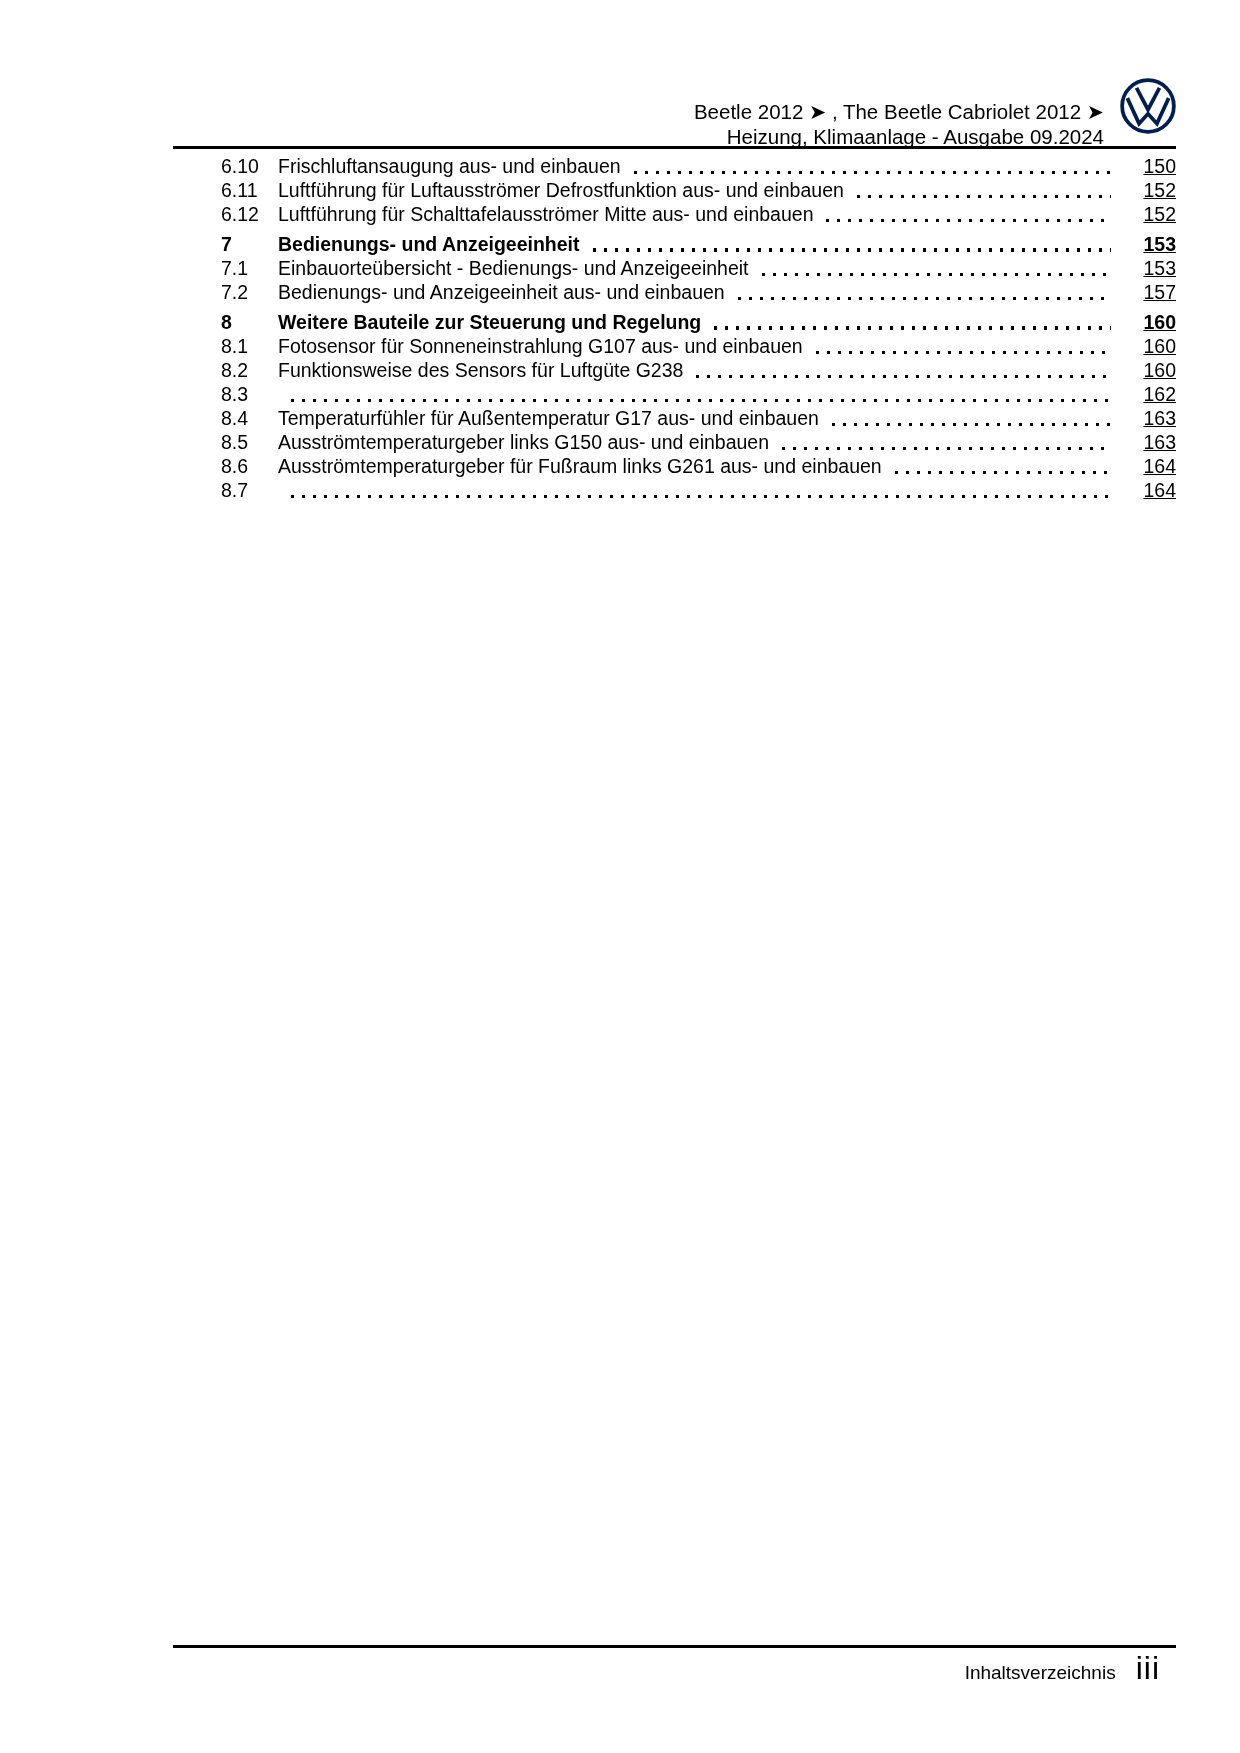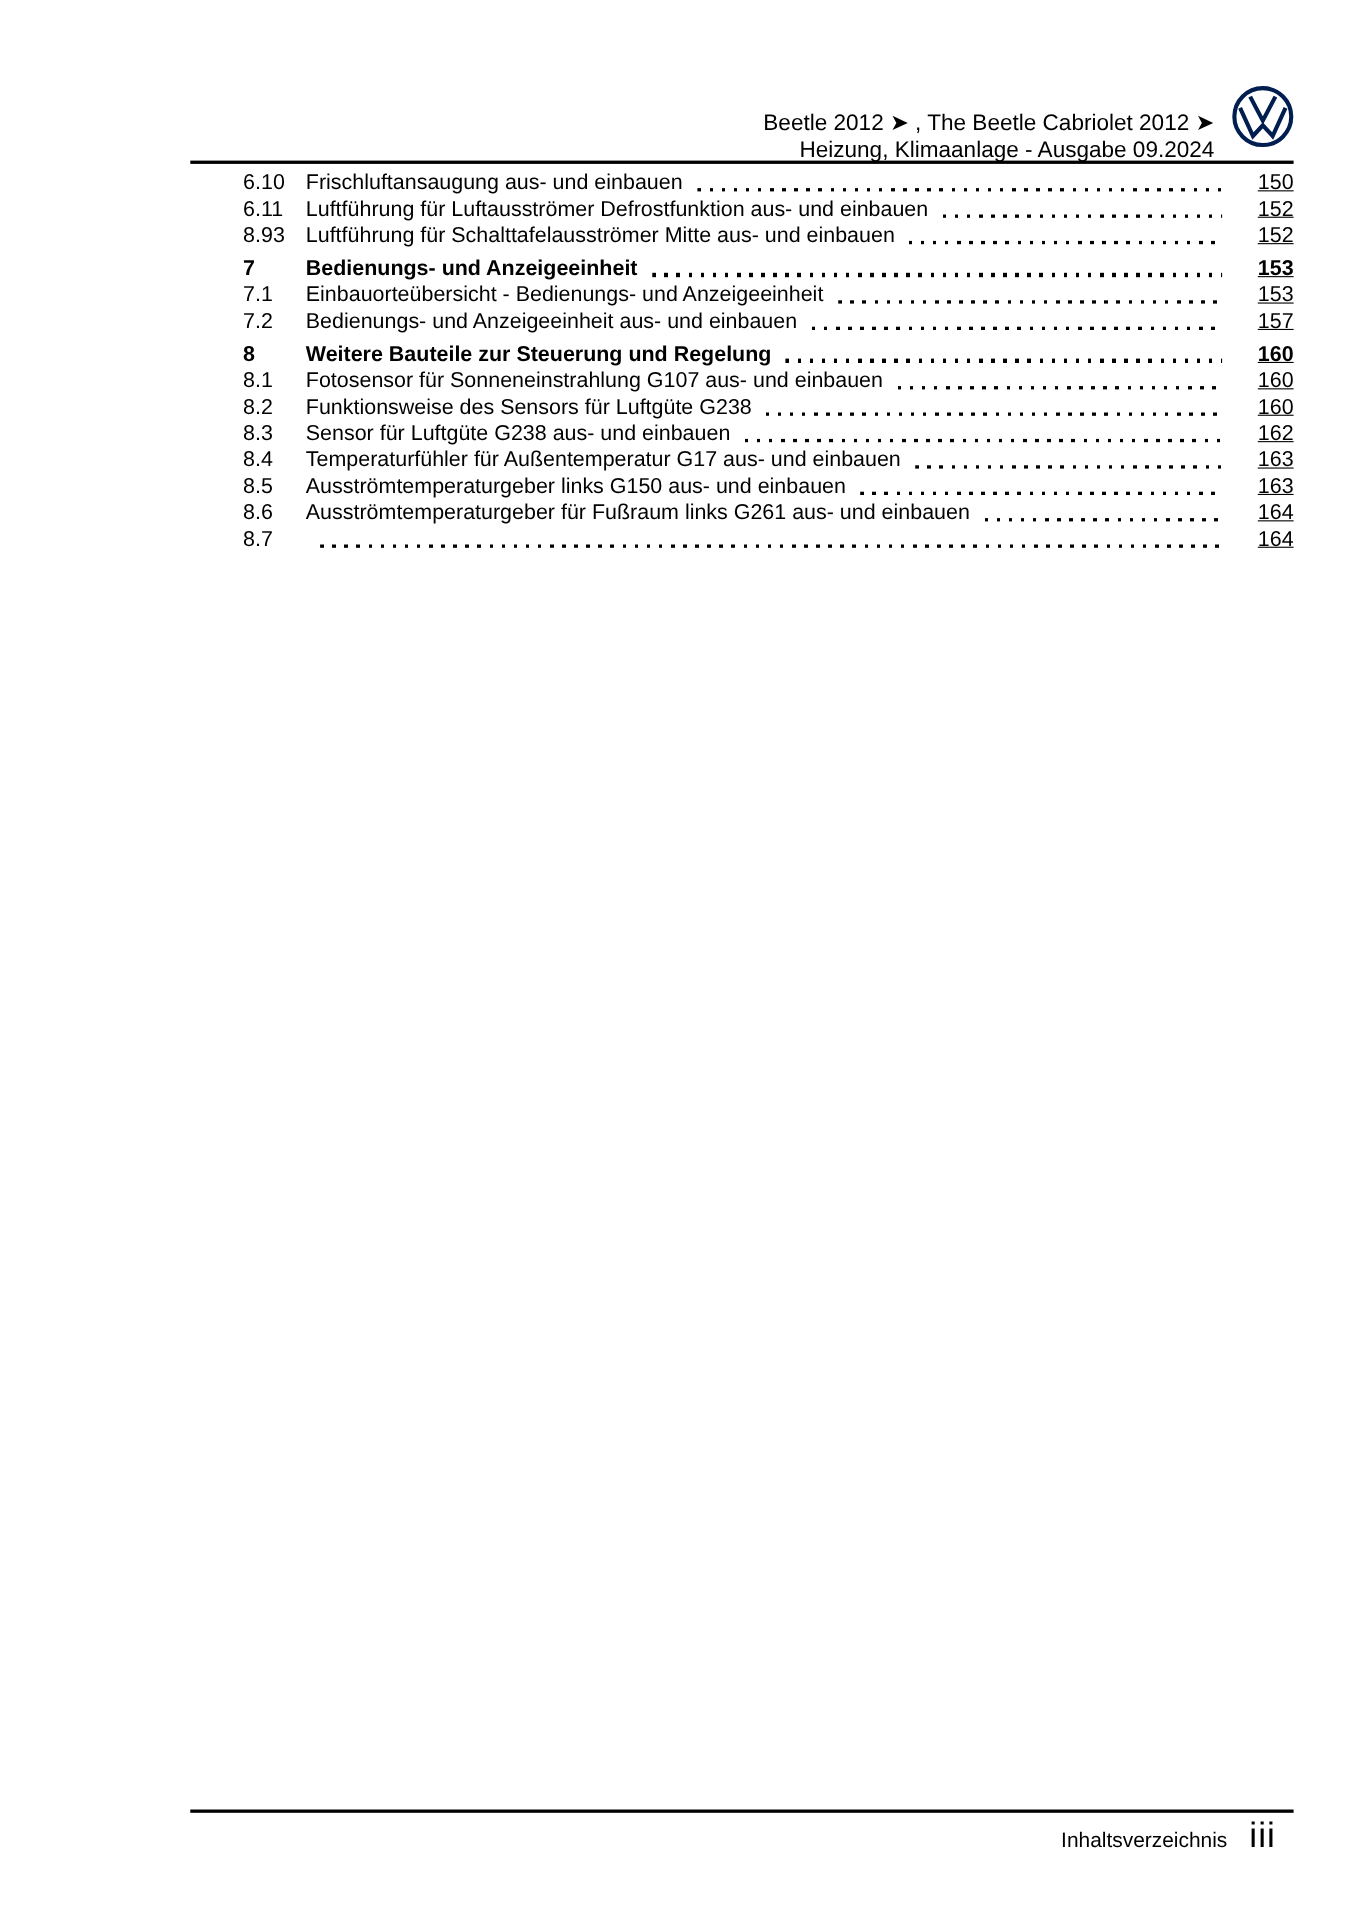--- a/index.html
+++ b/index.html
@@ -89,21 +89,21 @@
         <span class="leader"></span>
         <span class="pg">150</span>
       </div>
       <div class="row">
         <span class="num">6.11</span>
         <span class="title">Luftführung für Luftausströmer Defrostfunktion aus- und einbauen</span>
         <span class="leader"></span>
         <span class="pg">152</span>
       </div>
       <div class="row">
-        <span class="num">8.93</span>
+        <span class="num">6.12</span>
         <span class="title">Luftführung für Schalttafelausströmer Mitte aus- und einbauen</span>
         <span class="leader"></span>
         <span class="pg">152</span>
       </div>
       <div class="row bold">
         <span class="num">7</span>
         <span class="title">Bedienungs- und Anzeigeeinheit</span>
         <span class="leader"></span>
         <span class="pg">153</span>
       </div>
@@ -132,21 +132,20 @@
         <span class="pg">160</span>
       </div>
       <div class="row">
         <span class="num">8.2</span>
         <span class="title">Funktionsweise des Sensors für Luftgüte G238</span>
         <span class="leader"></span>
         <span class="pg">160</span>
       </div>
       <div class="row">
         <span class="num">8.3</span>
-        <span class="title">Sensor für Luftgüte G238 aus- und einbauen</span>
         <span class="leader"></span>
         <span class="pg">162</span>
       </div>
       <div class="row">
         <span class="num">8.4</span>
         <span class="title">Temperaturfühler für Außentemperatur G17 aus- und einbauen</span>
         <span class="leader"></span>
         <span class="pg">163</span>
       </div>
       <div class="row">

